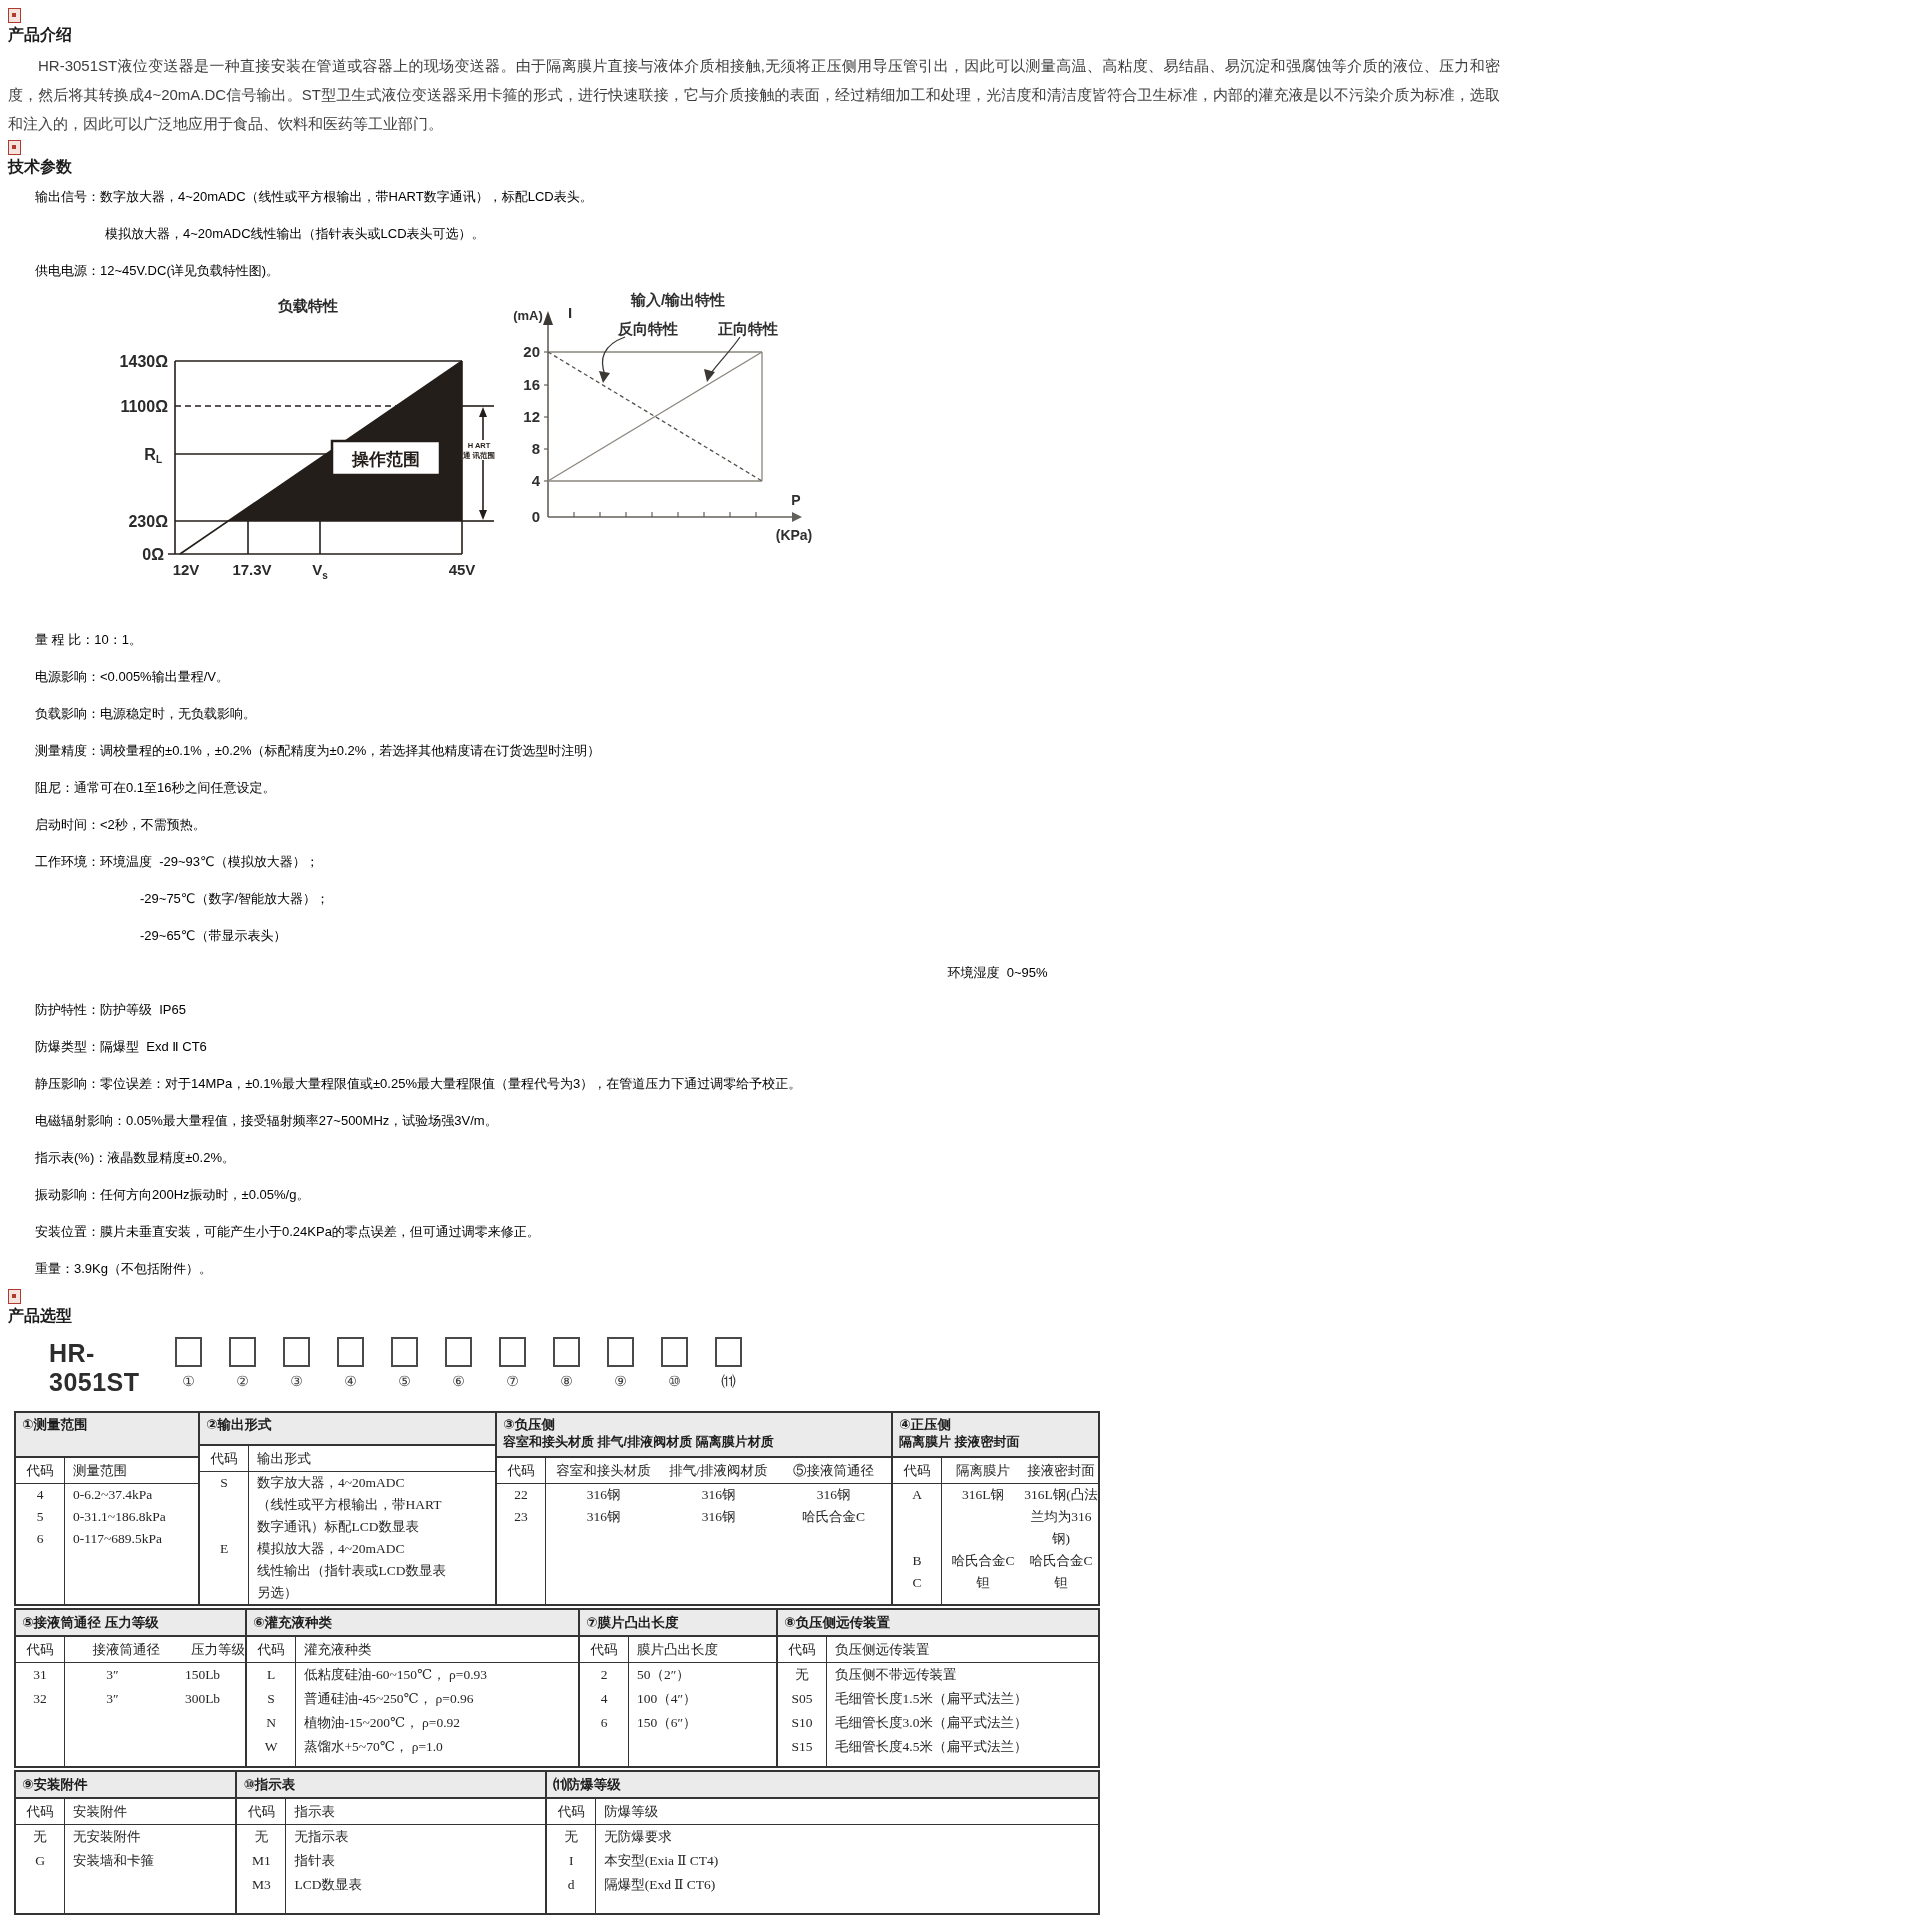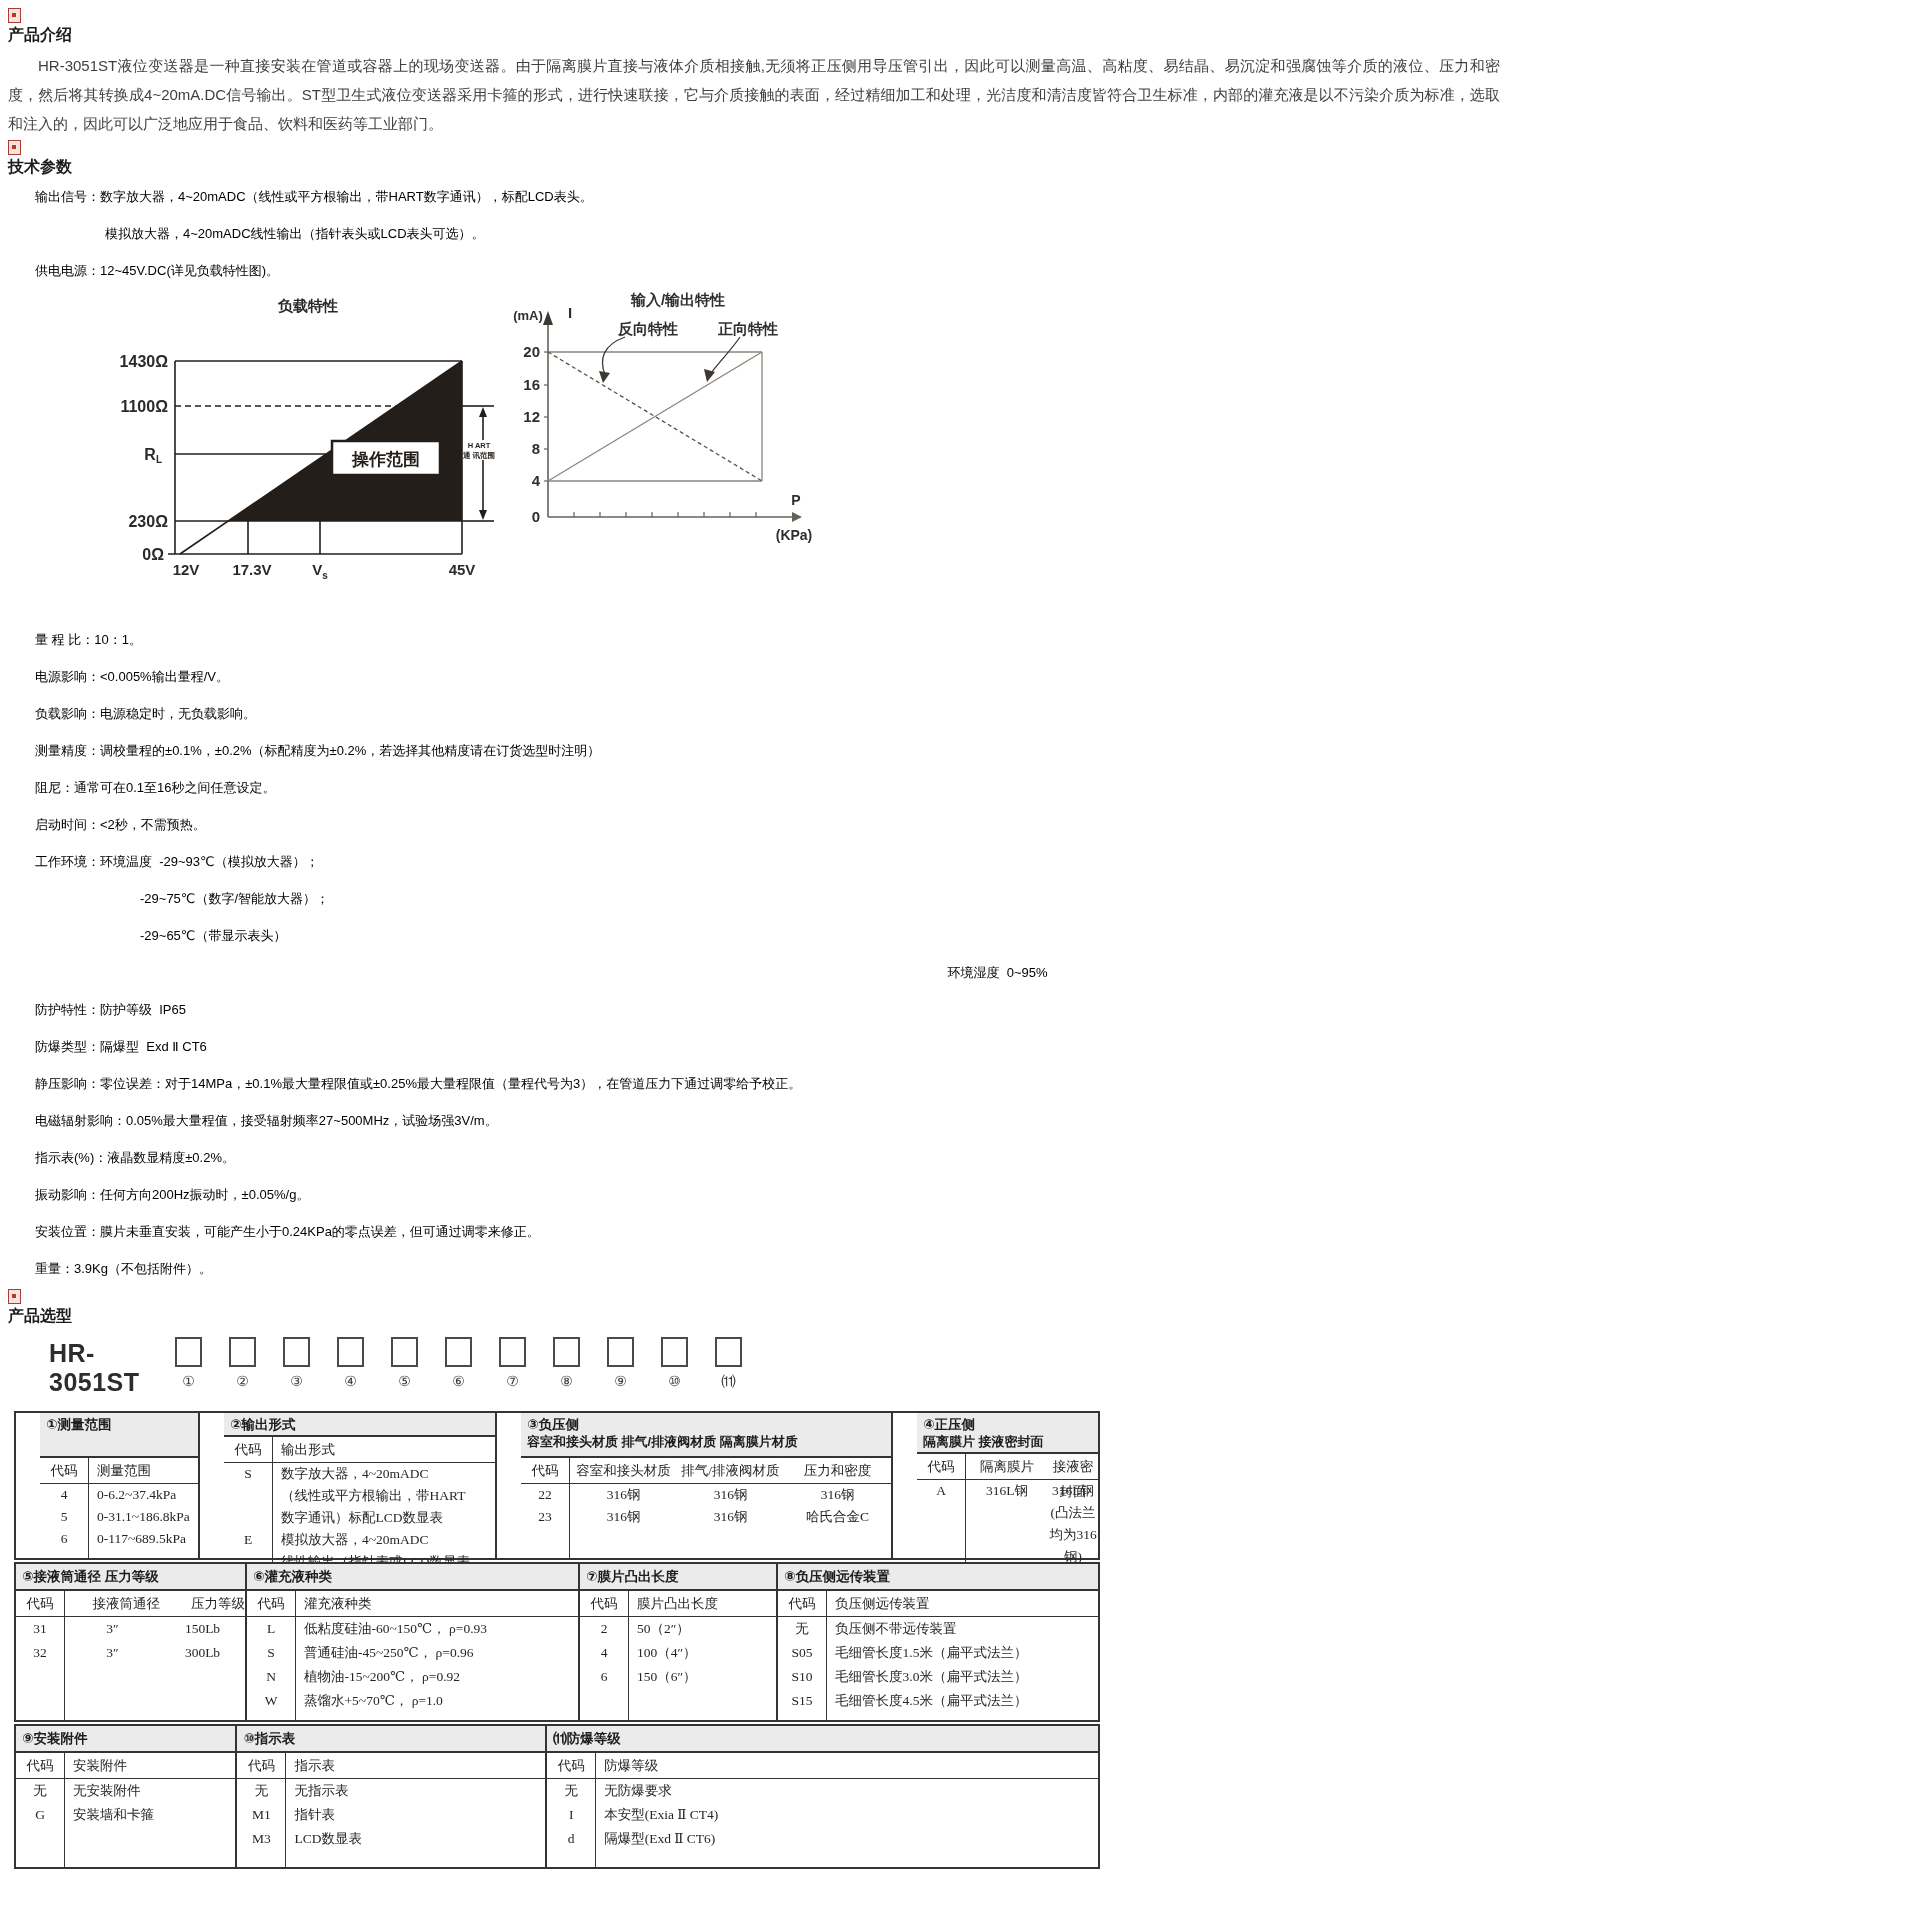--- a/index.html
+++ b/index.html
@@ -29,21 +29,21 @@
   .positions{display:flex;gap:27px;}
   .pos{display:flex;flex-direction:column;align-items:center;width:27px;}
   .pos .box{width:23px;height:30px;border:2px solid #4a4a4a;background:#fff;box-sizing:border-box;width:27px;}
   .pos .num{margin-top:6px;font-size:14px;color:#3a3a3a;font-family:"Liberation Serif","DejaVu Serif",serif;}
 
   .tables{margin:14px 0 0 6px;width:1086px;font-family:"Liberation Serif","DejaVu Serif",serif;color:#262626;}
   .trow{display:flex;}
   .trow + .trow{margin-top:2px;}
   .tsec{border:2px solid #343434;box-sizing:border-box;display:flex;flex-direction:column;background:#fff;}
   .trow .tsec + .tsec{border-left:none;}
-  .trow1 .tsec{height:149px;padding-left:24px;}
+  .trow1 .tsec{height:195px;}
   .trow2 .tsec{height:160px;}
   .trow3 .tsec{height:145px;}
   .w186{width:186px;}.w297{width:297px;}.w396{width:396px;}.w207{width:207px;}
   .w233{width:233px;}.w333{width:333px;}.w198{width:198px;}.w322{width:322px;}
   .w235{width:235px;}.w326{width:326px;}.w525{width:582px;}
 
   .sec-h{background:#ebebeb;border-bottom:2px solid #343434;font-family:"Liberation Sans","DejaVu Sans",sans-serif;
          font-weight:bold;font-size:13.5px;color:#1d1d1d;padding:3px 6px 2px 6px;line-height:17px;}
   .trow1 .sec-h{height:38px;box-sizing:content-box;}
   .trow2 .sec-h,.trow3 .sec-h{height:20px;line-height:20px;}
@@ -329,21 +329,21 @@
       <div class="tsec w396">
         <div class="sec-h">
           <div>③负压侧</div>
           <div class="h2">容室和接头材质  排气/排液阀材质  隔离膜片材质</div>
         </div>
         <div class="sub">
           <div class="c">代码</div>
           <div class="lab3">
             <span>容室和接头材质</span>
             <span>排气/排液阀材质</span>
-            <span>压力和密度</span>
+            <span>⑤接液筒通径</span>
           </div>
         </div>
         <div class="tbody">
           <div class="r">
             <div class="c">22</div>
             <div class="v3">
               <span>316钢</span>
               <span>316钢</span>
               <span>316钢</span>
             </div>

